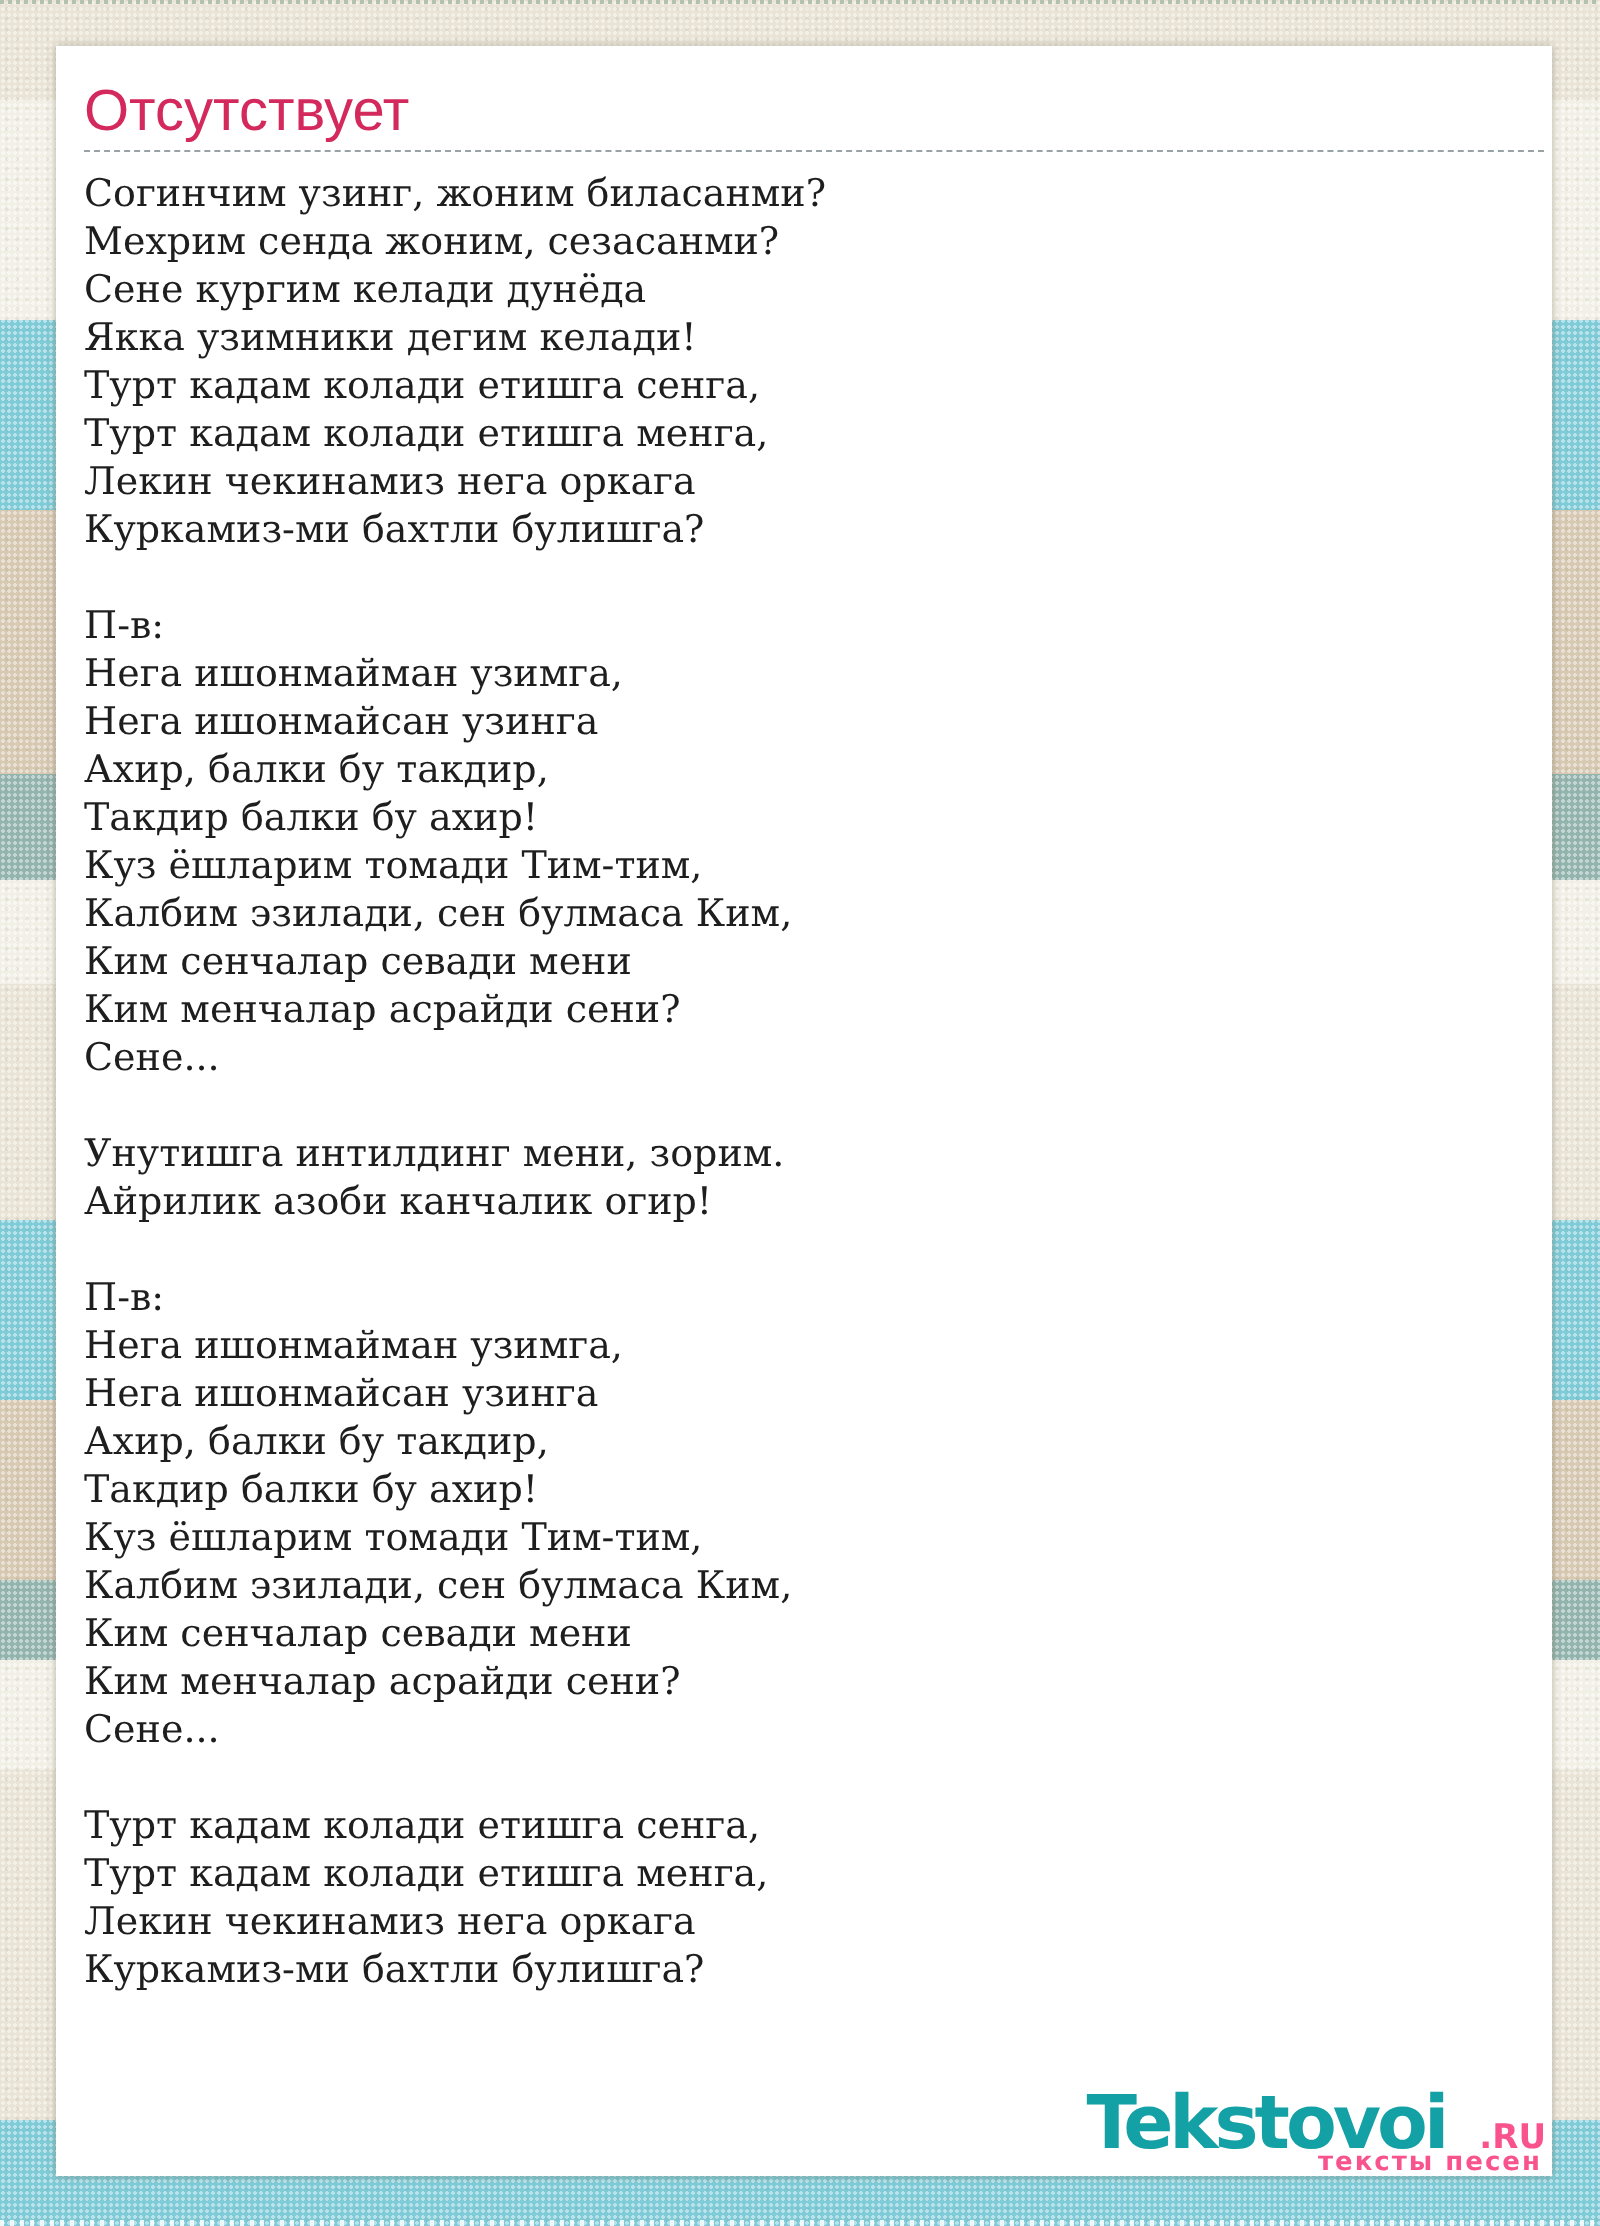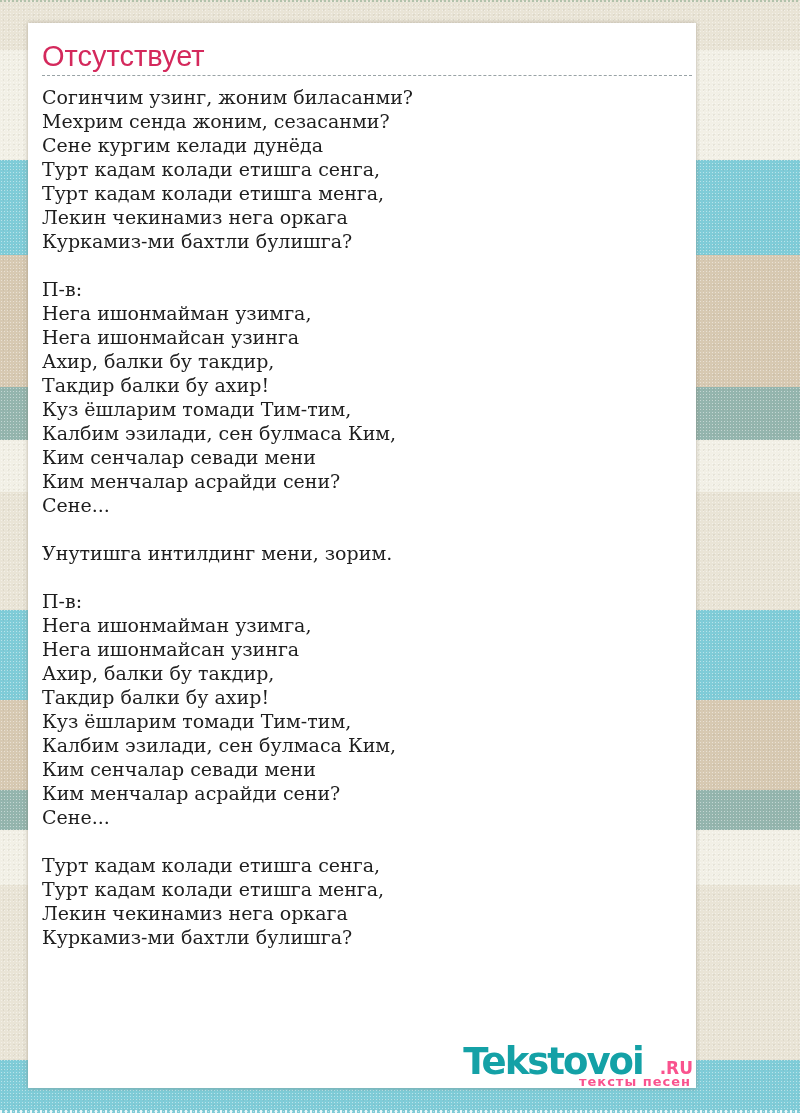--- a/index.html
+++ b/index.html
@@ -48,21 +48,21 @@
   .edge-bottom {
     position: absolute; bottom: 0; left: 0; width: 100%; height: 3px; z-index: 2;
     background-image: repeating-linear-gradient(90deg, rgba(255,255,255,0.85) 0 2px, rgba(0,0,0,0) 2px 5px);
   }
 
   
   .card {
     position: absolute;
     left: 28px;
     top: 23px;
-    width: 668px;
+    width: 748px;
     height: 1065px;
     background: #ffffff;
     z-index: 3;
     box-shadow: 0 0 4px rgba(110, 100, 80, 0.45);
   }
 
   .song-title {
     margin: 18px 0 1px 14px;
     font-size: 29px;
     line-height: 30px;
@@ -154,37 +154,39 @@
 
     <h1 class="song-title">Отсутствует</h1>
 
 
     <div class="separator"></div>
 
     <div class="lyrics">
         <div class="lyric-line">Согинчим узинг, жоним биласанми?</div>
         <div class="lyric-line">Мехрим сенда жоним, сезасанми?</div>
         <div class="lyric-line">Сене кургим келади дунёда</div>
+        <div class="lyric-line">Якка узимники дегим келади!</div>
         <div class="lyric-line">Турт кадам колади етишга сенга,</div>
         <div class="lyric-line">Турт кадам колади етишга менга,</div>
         <div class="lyric-line">Лекин чекинамиз нега оркага</div>
         <div class="lyric-line">Куркамиз-ми бахтли булишга?</div>
         <div class="lyric-line">&nbsp;</div>
         <div class="lyric-line">П-в:</div>
         <div class="lyric-line">Нега ишонмайман узимга,</div>
         <div class="lyric-line">Нега ишонмайсан узинга</div>
         <div class="lyric-line">Ахир, балки бу такдир,</div>
         <div class="lyric-line">Такдир балки бу ахир!</div>
         <div class="lyric-line">Куз ёшларим томади Тим-тим,</div>
         <div class="lyric-line">Калбим эзилади, сен булмаса Ким,</div>
         <div class="lyric-line">Ким сенчалар севади мени</div>
         <div class="lyric-line">Ким менчалар асрайди сени?</div>
         <div class="lyric-line">Сене...</div>
         <div class="lyric-line">&nbsp;</div>
         <div class="lyric-line">Унутишга интилдинг мени, зорим.</div>
+        <div class="lyric-line">Айрилик азоби канчалик огир!</div>
         <div class="lyric-line">&nbsp;</div>
         <div class="lyric-line">П-в:</div>
         <div class="lyric-line">Нега ишонмайман узимга,</div>
         <div class="lyric-line">Нега ишонмайсан узинга</div>
         <div class="lyric-line">Ахир, балки бу такдир,</div>
         <div class="lyric-line">Такдир балки бу ахир!</div>
         <div class="lyric-line">Куз ёшларим томади Тим-тим,</div>
         <div class="lyric-line">Калбим эзилади, сен булмаса Ким,</div>
         <div class="lyric-line">Ким сенчалар севади мени</div>
         <div class="lyric-line">Ким менчалар асрайди сени?</div>

